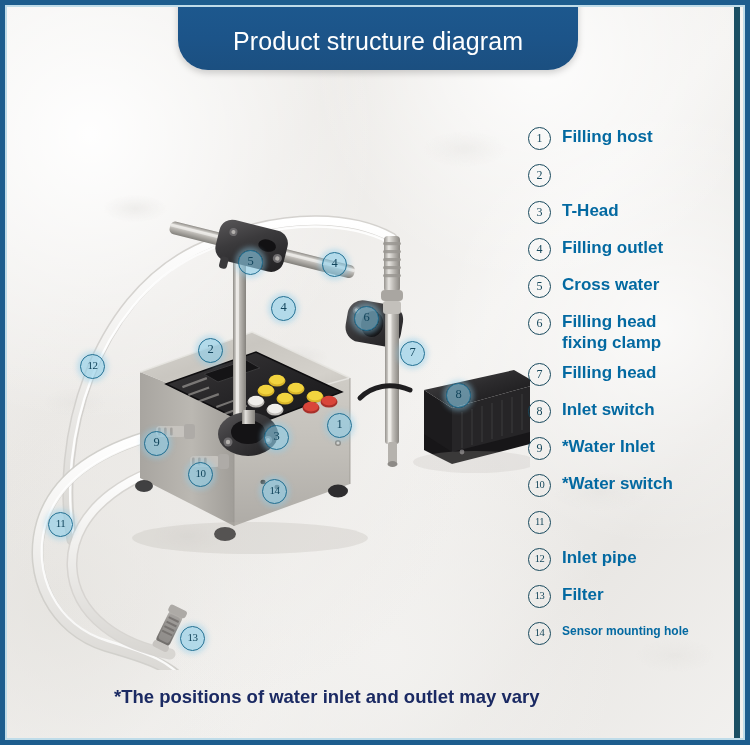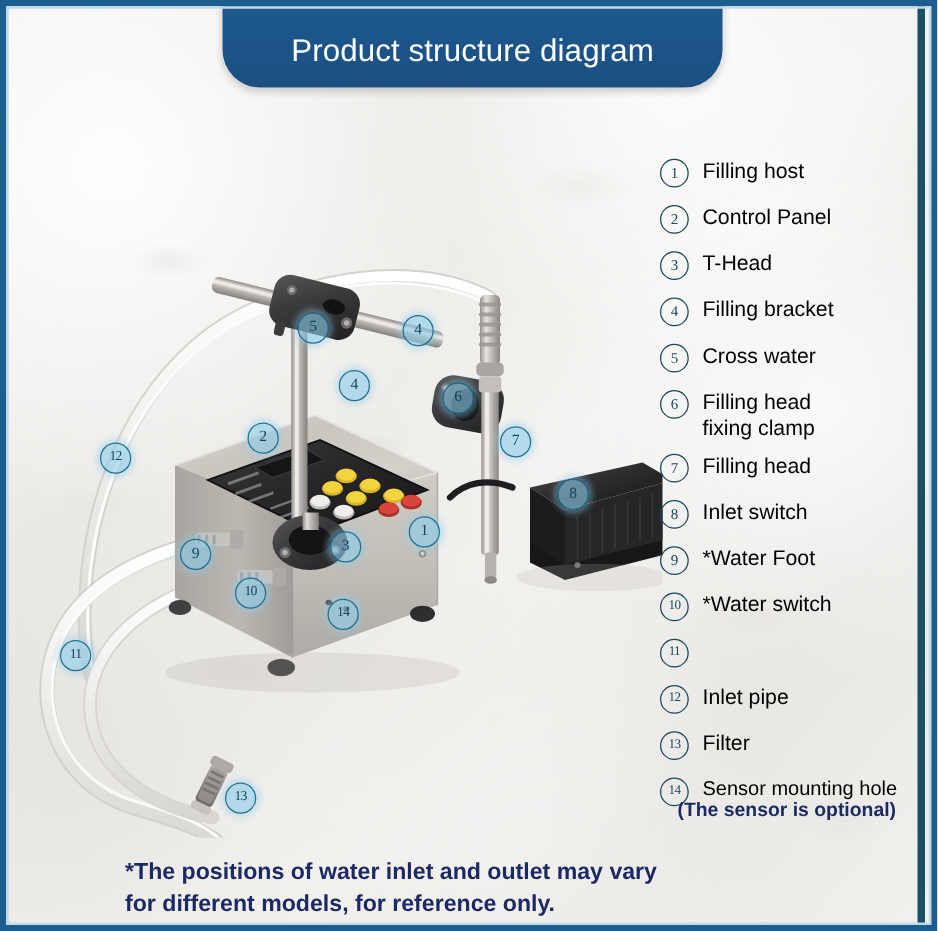--- a/index.html
+++ b/index.html
@@ -126,37 +126,37 @@
     font-size: 12px;
     line-height: 20px;
     text-align: center;
     margin-right: 11px;
     margin-top: 1px;
     box-sizing: border-box;
     font-family: "Liberation Serif", serif;
   }
   .badge.wide { font-size: 10.5px; letter-spacing: -0.5px; }
   .legend-label {
-    color: #000000;
+    color: #0369a1;
     font-size: 17px;
-    font-weight: normal;
+    font-weight: bold;
     line-height: 21px;
   }
   .legend-note {
     color: #1b2a63;
     font-size: 15.5px;
     font-weight: bold;
     margin-left: 14px;
     margin-top: -5px;
   }
 
   
   .footnote {
     position: absolute;
-    left: 100px;
+    left: 114px;
     top: 684px;
     width: 520px;
     color: #1b2a63;
     font-size: 18.5px;
     font-weight: bold;
     line-height: 26px;
     z-index: 25;
   }
 
   
@@ -463,31 +463,30 @@
 
   <div class="legend">
 
     <div class="legend-row">
       <div class="badge">1</div>
       <div class="legend-label">Filling host</div>
     </div>
 
     <div class="legend-row">
       <div class="badge">2</div>
-      <div class="legend-label">Control Panel</div>
     </div>
 
     <div class="legend-row">
       <div class="badge">3</div>
       <div class="legend-label">T-Head</div>
     </div>
 
     <div class="legend-row">
       <div class="badge">4</div>
-      <div class="legend-label">Filling bracket</div>
+      <div class="legend-label">Filling outlet</div>
     </div>
 
     <div class="legend-row">
       <div class="badge">5</div>
       <div class="legend-label">Cross water</div>
     </div>
 
     <div class="legend-row tight">
       <div class="badge">6</div>
       <div class="legend-label" style="white-space:pre-line">Filling head
@@ -499,21 +498,21 @@
       <div class="legend-label">Filling head</div>
     </div>
 
     <div class="legend-row">
       <div class="badge">8</div>
       <div class="legend-label">Inlet switch</div>
     </div>
 
     <div class="legend-row">
       <div class="badge">9</div>
-      <div class="legend-label">*Water Foot</div>
+      <div class="legend-label">*Water Inlet</div>
     </div>
 
     <div class="legend-row">
       <div class="badge wide">10</div>
       <div class="legend-label">*Water switch</div>
     </div>
 
     <div class="legend-row">
       <div class="badge wide">11</div>
     </div>
@@ -523,28 +522,26 @@
       <div class="legend-label">Inlet pipe</div>
     </div>
 
     <div class="legend-row">
       <div class="badge wide">13</div>
       <div class="legend-label">Filter</div>
     </div>
 
     <div class="legend-row" style="margin-bottom:0">
       <div class="badge wide">14</div>
-      <div class="legend-label" style="font-size:16px">Sensor mounting hole</div>
-    </div>
-
-    <div class="legend-note">(The sensor is optional)</div>
+      <div class="legend-label" style="font-size:12px">Sensor mounting hole</div>
+    </div>
+
   </div>
 
   <div class="footnote">
     <div>*The positions of water inlet and outlet may vary</div>
-    <div>for different models, for reference only.</div>
   </div>
 
   <div class="right-rail"></div>
   <div class="frame-border"></div>
   <div class="frame-inner-line"></div>
 
 </div>
 
 </body></html>

